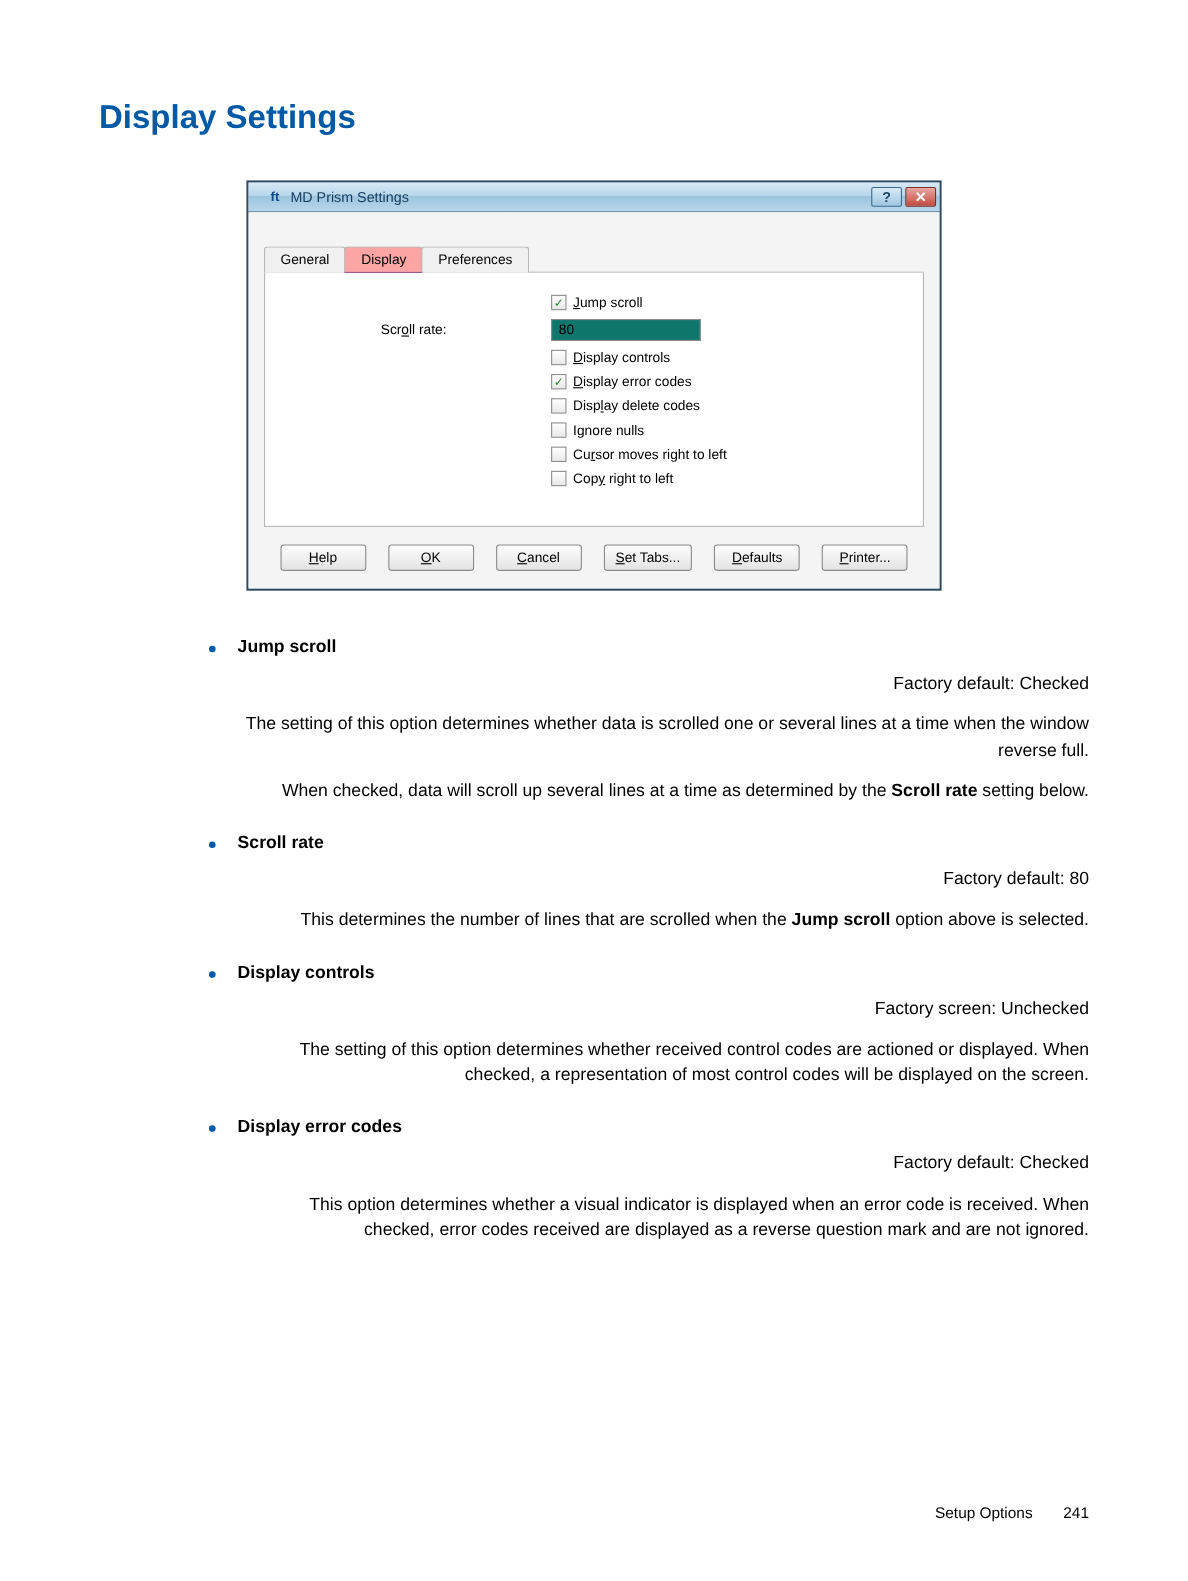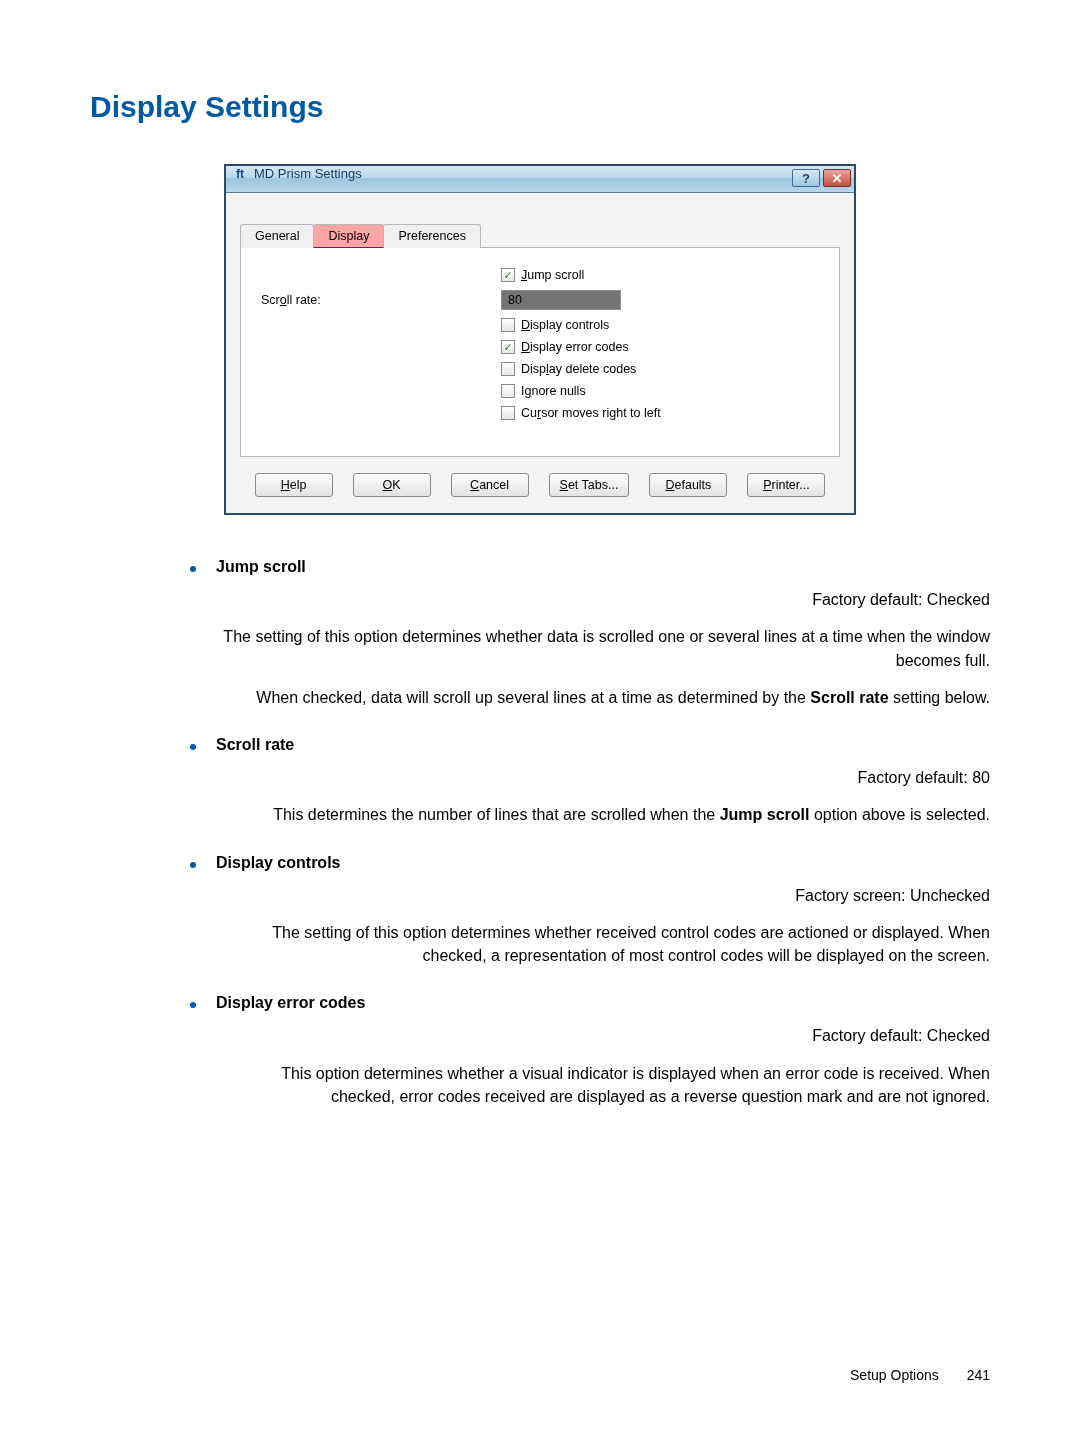--- a/index.html
+++ b/index.html
@@ -28,22 +28,22 @@
     margin: 0 auto 40px auto;
     width: 628px;
     border: 2px solid #2e4a63;
     background: #fff;
     box-shadow: 0 0 0 1px #6fa6c6 inset;
   }
   .titlebar {
     background: linear-gradient(to bottom, #d7e8f4 0%, #b9d6ea 45%, #9cc4e0 46%, #b9d6ea 100%);
     height: 26px;
     display: flex;
-    align-items: flex-start;
-    padding: 0 0 0 6px;
+    align-items: center;
+    padding: 0 0 0 16px;
     border-bottom: 1px solid #5a7d98;
   }
   .titlebar-icon {
     width: 16px; height: 16px;
     margin-right: 6px;
     display: flex; align-items: center; justify-content: center;
     font-size: 12px; font-weight: bold; color: #0a4b8f;
   }
   .titlebar-title {
     font-size: 13px;
@@ -101,43 +101,43 @@
     padding: 20px 20px 28px 20px;
   }
   .form-row {
     display: flex;
     align-items: center;
     margin-bottom: 8px;
     font-size: 12.5px;
   }
   .form-label-col {
     width: 230px;
-    text-align: left;
+    text-align: center;
     padding-right: 10px;
   }
   .form-ctrl-col {
     display: flex;
     align-items: center;
   }
   .cb {
     width: 14px; height: 14px;
     border: 1px solid #8c8c8c;
     background: linear-gradient(to bottom, #fff, #e8e8e8);
     margin-right: 6px;
     display: inline-flex; align-items: center; justify-content: center;
     font-size: 11px; color: #2b8a2b;
     box-sizing: border-box;
   }
   .txtinput {
-    width: 120px; height: 20px;
+    width: 136px; height: 20px;
     border: 1px solid #8c8c8c;
     padding: 0 6px;
     font-size: 12.5px;
     box-sizing: border-box;
-    background: #737373;
+    background: #0f766e;
   }
   .underline-letter { text-decoration: underline; }
 
   .button-row {
     display: flex;
     gap: 20px;
     justify-content: center;
     margin-top: 16px;
   }
   .dlg-button {
@@ -246,20 +246,27 @@
                 <span>I<span class="underline-letter">g</span>nore nulls</span>
               </div>
             </div>
             <div class="form-row">
               <div class="form-label-col"></div>
               <div class="form-ctrl-col">
                 <span class="cb"></span>
                 <span>Cu<span class="underline-letter">r</span>sor moves right to left</span>
               </div>
             </div>
+            <div class="form-row">
+              <div class="form-label-col"></div>
+              <div class="form-ctrl-col">
+                <span class="cb"></span>
+                <span>Cop<span class="underline-letter">y</span> right to left</span>
+              </div>
+            </div>
           </div>
       </div>
 
       <div class="button-row" id="btnrow">
           <div class="dlg-button"><span class="underline-letter">H</span>elp</div>
           <div class="dlg-button"><span class="underline-letter">O</span>K</div>
           <div class="dlg-button"><span class="underline-letter">C</span>ancel</div>
           <div class="dlg-button"><span class="underline-letter">S</span>et Tabs...</div>
           <div class="dlg-button"><span class="underline-letter">D</span>efaults</div>
           <div class="dlg-button"><span class="underline-letter">P</span>rinter...</div>
@@ -268,21 +275,21 @@
   </div>
 
   <div class="desc-list" id="desclist">
       <div class="desc-item">
         <div class="desc-bullet-row">
           <span class="round-bullet"></span>
           <span class="desc-title">Jump scroll</span>
         </div>
         <div class="desc-body">
           <p>Factory default: Checked</p>
-          <p>The setting of this option determines whether data is scrolled one or several lines at a time when the window becomes full.</p>
+          <p>The setting of this option determines whether data is scrolled one or several lines at a time when the window reverse full.</p>
           <p>When checked, data will scroll up several lines at a time as determined by the <span class="bold">Scroll rate</span> setting below.</p>
         </div>
       </div>
       <div class="desc-item">
         <div class="desc-bullet-row">
           <span class="round-bullet"></span>
           <span class="desc-title">Scroll rate</span>
         </div>
         <div class="desc-body">
           <p>Factory default: 80</p>

